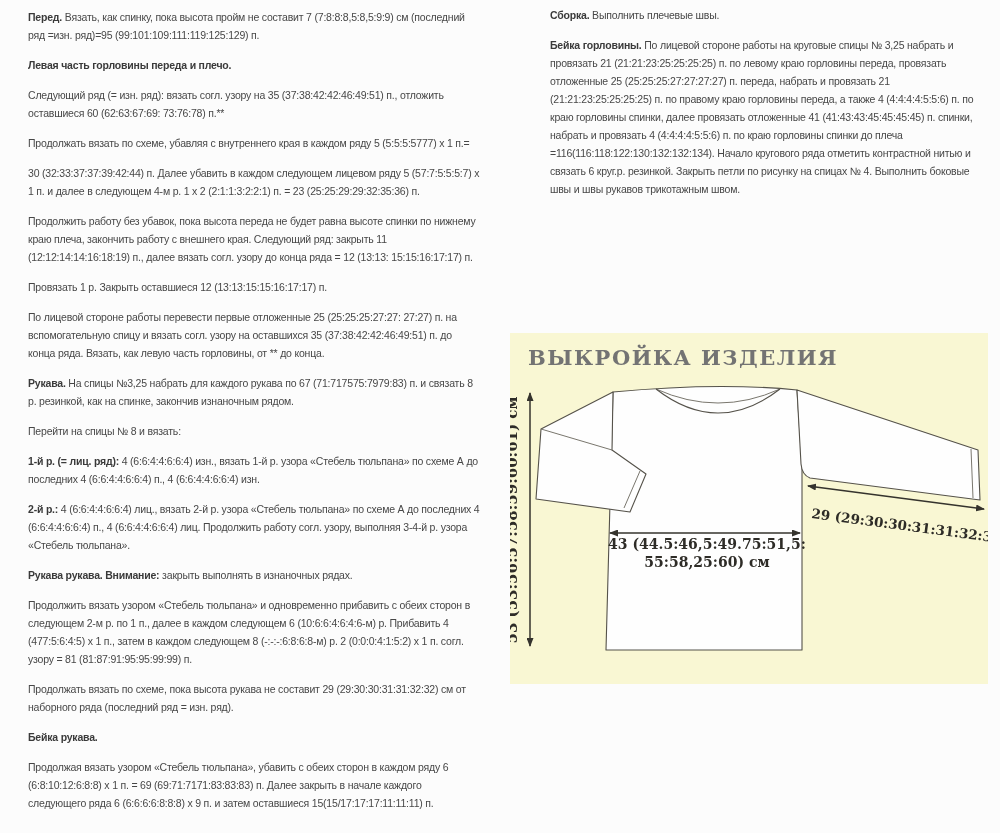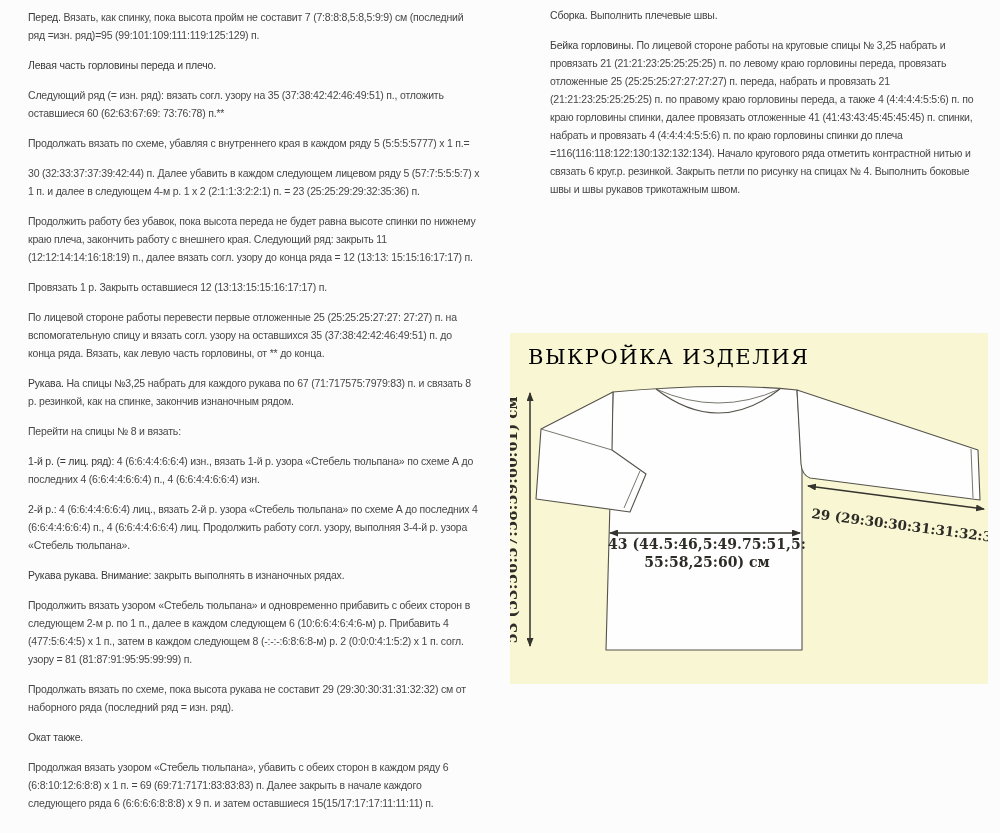--- a/index.html
+++ b/index.html
@@ -4,31 +4,31 @@
 <style>
   html,body{margin:0;padding:0;background:#ffffff;}
   .page{
     position:relative;width:1000px;height:833px;overflow:hidden;
     background:#fcfcfc;
     font-family:"Liberation Sans",sans-serif;
     color:#474747;
   }
   .col{position:absolute;font-size:10.5px;line-height:18px;letter-spacing:-0.2px;text-align:left;}
   .col p{margin:0 0 12px 0;}
-  .col .b{font-weight:normal;color:#3a3a3a;margin-top:46px;}
+  .col .b{font-weight:bold;color:#3a3a3a;margin-top:46px;}
   .left-col{left:28px;top:8px;width:452px;}
   .right-col{left:550px;top:6px;width:437px;}
   .diagram{
     position:absolute;left:510px;top:333px;width:478px;height:351px;
     background:#f9f7d3;
   }
   .diagram-title{
     position:absolute;left:18px;top:12px;
-    font-family:"DejaVu Serif",serif;font-weight:normal;
-    font-size:21px;letter-spacing:1.5px;color:#000000;
+    font-family:"DejaVu Serif",serif;font-weight:bold;
+    font-size:21px;letter-spacing:1.5px;color:#737373;
   }
   .diagram svg{position:absolute;left:0;top:0;}
   .garment{fill:#fefefe;stroke:#55524a;stroke-width:1.1;stroke-linejoin:round;}
   .thin{fill:none;stroke:#6a675c;stroke-width:0.9;}
   .dim{stroke:#35332d;stroke-width:1.5;fill:none;}
   .dim-label{
     font-family:"DejaVu Serif",serif;font-weight:bold;
     fill:#2e2c27;
   }
 </style>
@@ -46,21 +46,21 @@
       <p><span>Продолжить работу без убавок, пока высота переда не будет равна высоте спинки по нижнему краю плеча, закончить работу с внешнего края. Следующий ряд: закрыть 11 (12:12:14:14:16:18:19) п., далее вязать согл. узору до конца ряда = 12 (13:13: 15:15:16:17:17) п.</span></p>
       <p><span>Провязать 1 р. Закрыть оставшиеся 12 (13:13:15:15:16:17:17) п.</span></p>
       <p><span>По лицевой стороне работы перевести первые отложенные 25 (25:25:25:27:27: 27:27) п. на вспомогательную спицу и вязать согл. узору на оставшихся 35 (37:38:42:42:46:49:51) п. до конца ряда. Вязать, как левую часть горловины, от ** до конца.</span></p>
       <p><span class="b">Рукава.</span><span> На спицы №3,25 набрать для каждого рукава по 67 (71:717575:7979:83) п. и связать 8 р. резинкой, как на спинке, закончив изнаночным рядом.</span></p>
       <p><span>Перейти на спицы № 8 и вязать:</span></p>
       <p><span class="b">1-й р. (= лиц. ряд):</span><span> 4 (6:6:4:4:6:6:4) изн., вязать 1-й р. узора «Стебель тюльпана» по схеме А до последних 4 (6:6:4:4:6:6:4) п., 4 (6:6:4:4:6:6:4) изн.</span></p>
       <p><span class="b">2-й р.:</span><span> 4 (6:6:4:4:6:6:4) лиц., вязать 2-й р. узора «Стебель тюльпана» по схеме А до последних 4 (6:6:4:4:6:6:4) п., 4 (6:6:4:4:6:6:4) лиц. Продолжить работу согл. узору, выполняя 3-4-й р. узора «Стебель тюльпана».</span></p>
       <p><span class="b">Рукава рукава. Внимание:</span><span> закрыть выполнять в изнаночных рядах.</span></p>
       <p><span>Продолжить вязать узором «Стебель тюльпана» и одновременно прибавить с обеих сторон в следующем 2-м р. по 1 п., далее в каждом следующем 6 (10:6:6:4:6:4:6-м) р. Прибавить 4 (477:5:6:4:5) х 1 п., затем в каждом следующем 8 (-:-:-:6:8:6:8-м) р. 2 (0:0:0:4:1:5:2) х 1 п. согл. узору = 81 (81:87:91:95:95:99:99) п.</span></p>
       <p><span>Продолжать вязать по схеме, пока высота рукава не составит 29 (29:30:30:31:31:32:32) см от наборного ряда (последний ряд = изн. ряд).</span></p>
-      <p><span class="b">Окат также.</span></p>
+      <p><span class="b">Бейка рукава.</span></p>
       <p><span>Продолжая вязать узором «Стебель тюльпана», убавить с обеих сторон в каждом ряду 6 (6:8:10:12:6:8:8) х 1 п. = 69 (69:71:7171:83:83:83) п. Далее закрыть в начале каждого следующего ряда 6 (6:6:6:6:8:8:8) х 9 п. и затем оставшиеся 15(15/17:17:17:11:11:11) п.</span></p>
     </div>
 
   <div class="col right-col">
       <p><span class="b">Сборка.</span><span> Выполнить плечевые швы.</span></p>
       <p><span class="b">Бейка горловины.</span><span> По лицевой стороне работы на круговые спицы № 3,25 набрать и провязать 21 (21:21:23:25:25:25:25) п. по левому краю горловины переда, провязать отложенные 25 (25:25:25:27:27:27:27) п. переда, набрать и провязать 21 (21:21:23:25:25:25:25) п. по правому краю горловины переда, а также 4 (4:4:4:4:5:5:6) п. по краю горловины спинки, далее провязать отложенные 41 (41:43:43:45:45:45:45) п. спинки, набрать и провязать 4 (4:4:4:4:5:5:6) п. по краю горловины спинки до плеча =116(116:118:122:130:132:132:134). Начало кругового ряда отметить контрастной нитью и связать 6 круг.р. резинкой. Закрыть петли по рисунку на спицах № 4. Выполнить боковые швы и швы рукавов трикотажным швом.</span></p>
     </div>
 
   <div class="diagram">
     <div class="diagram-title">ВЫКРОЙКА ИЗДЕЛИЯ</div>

